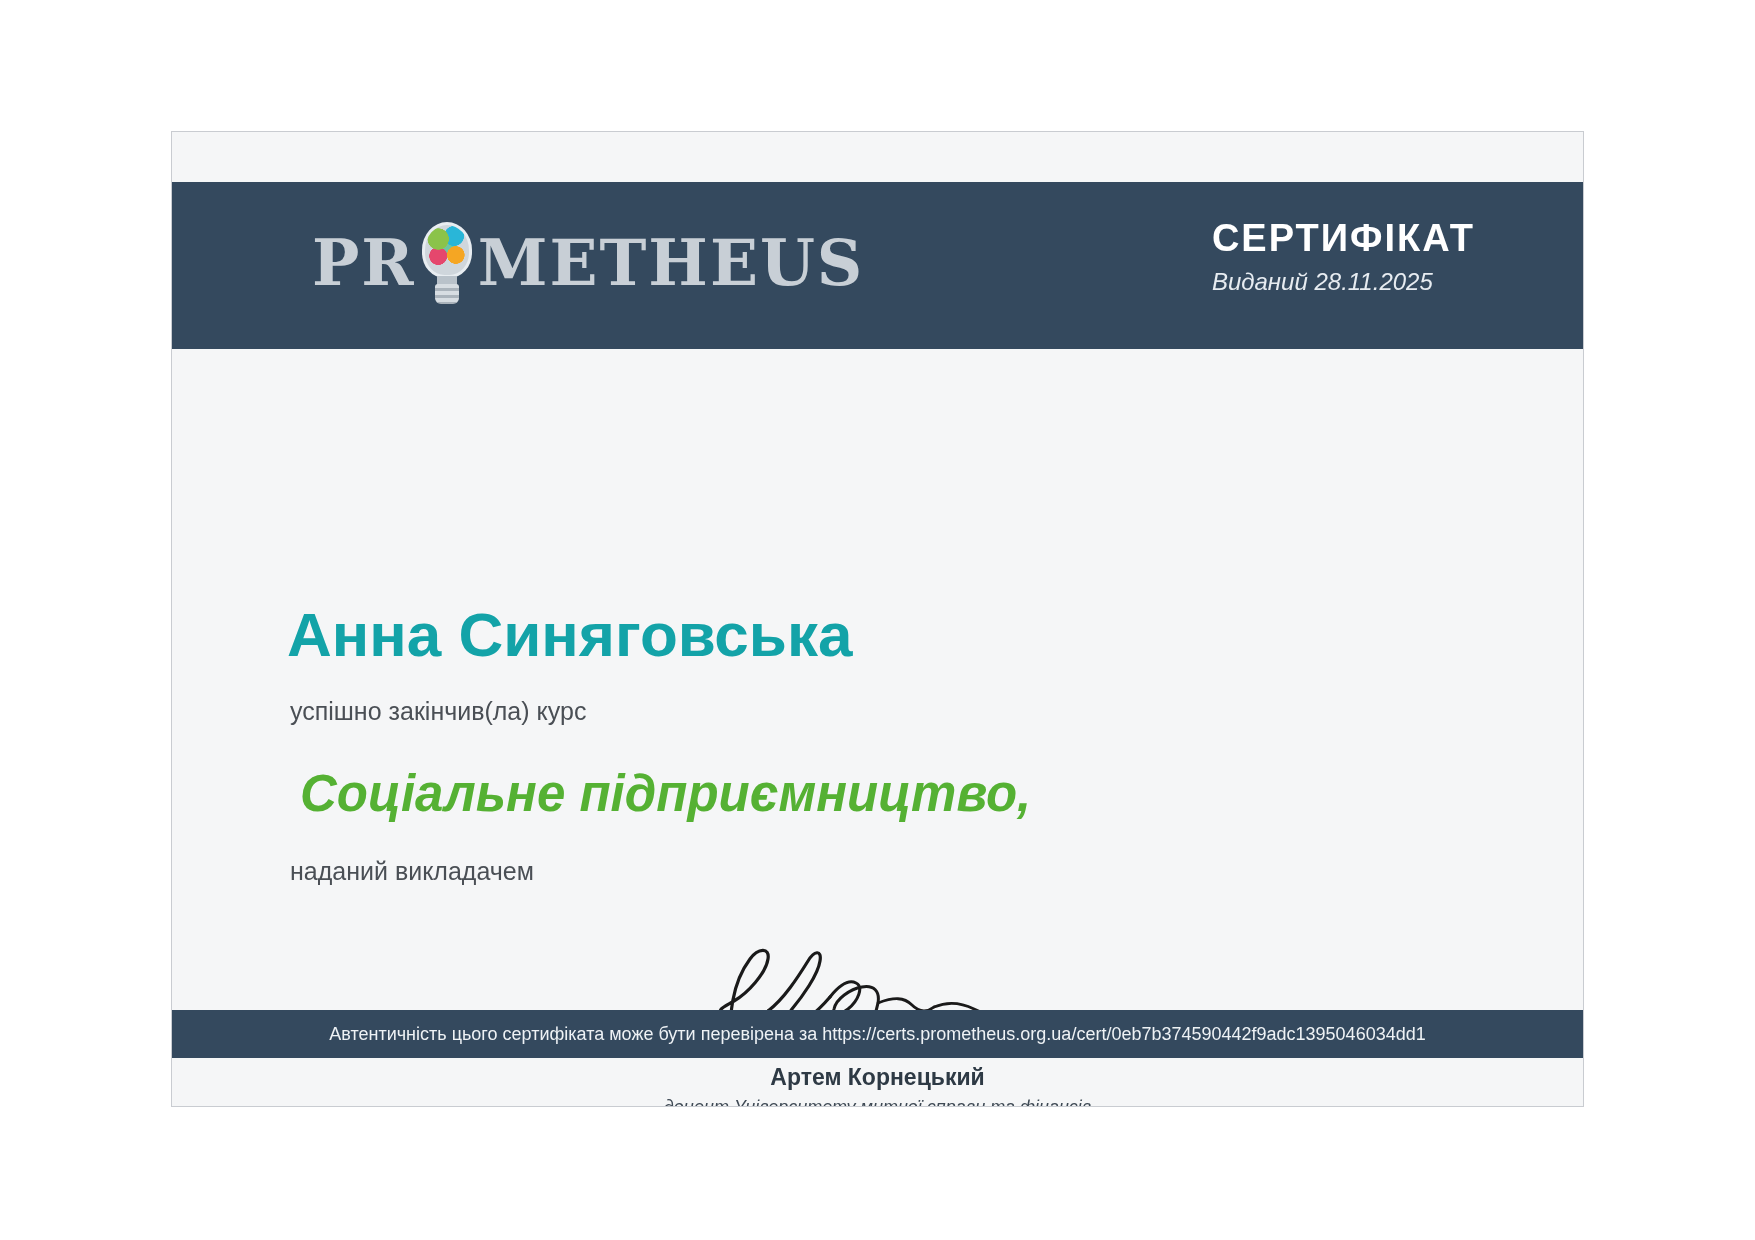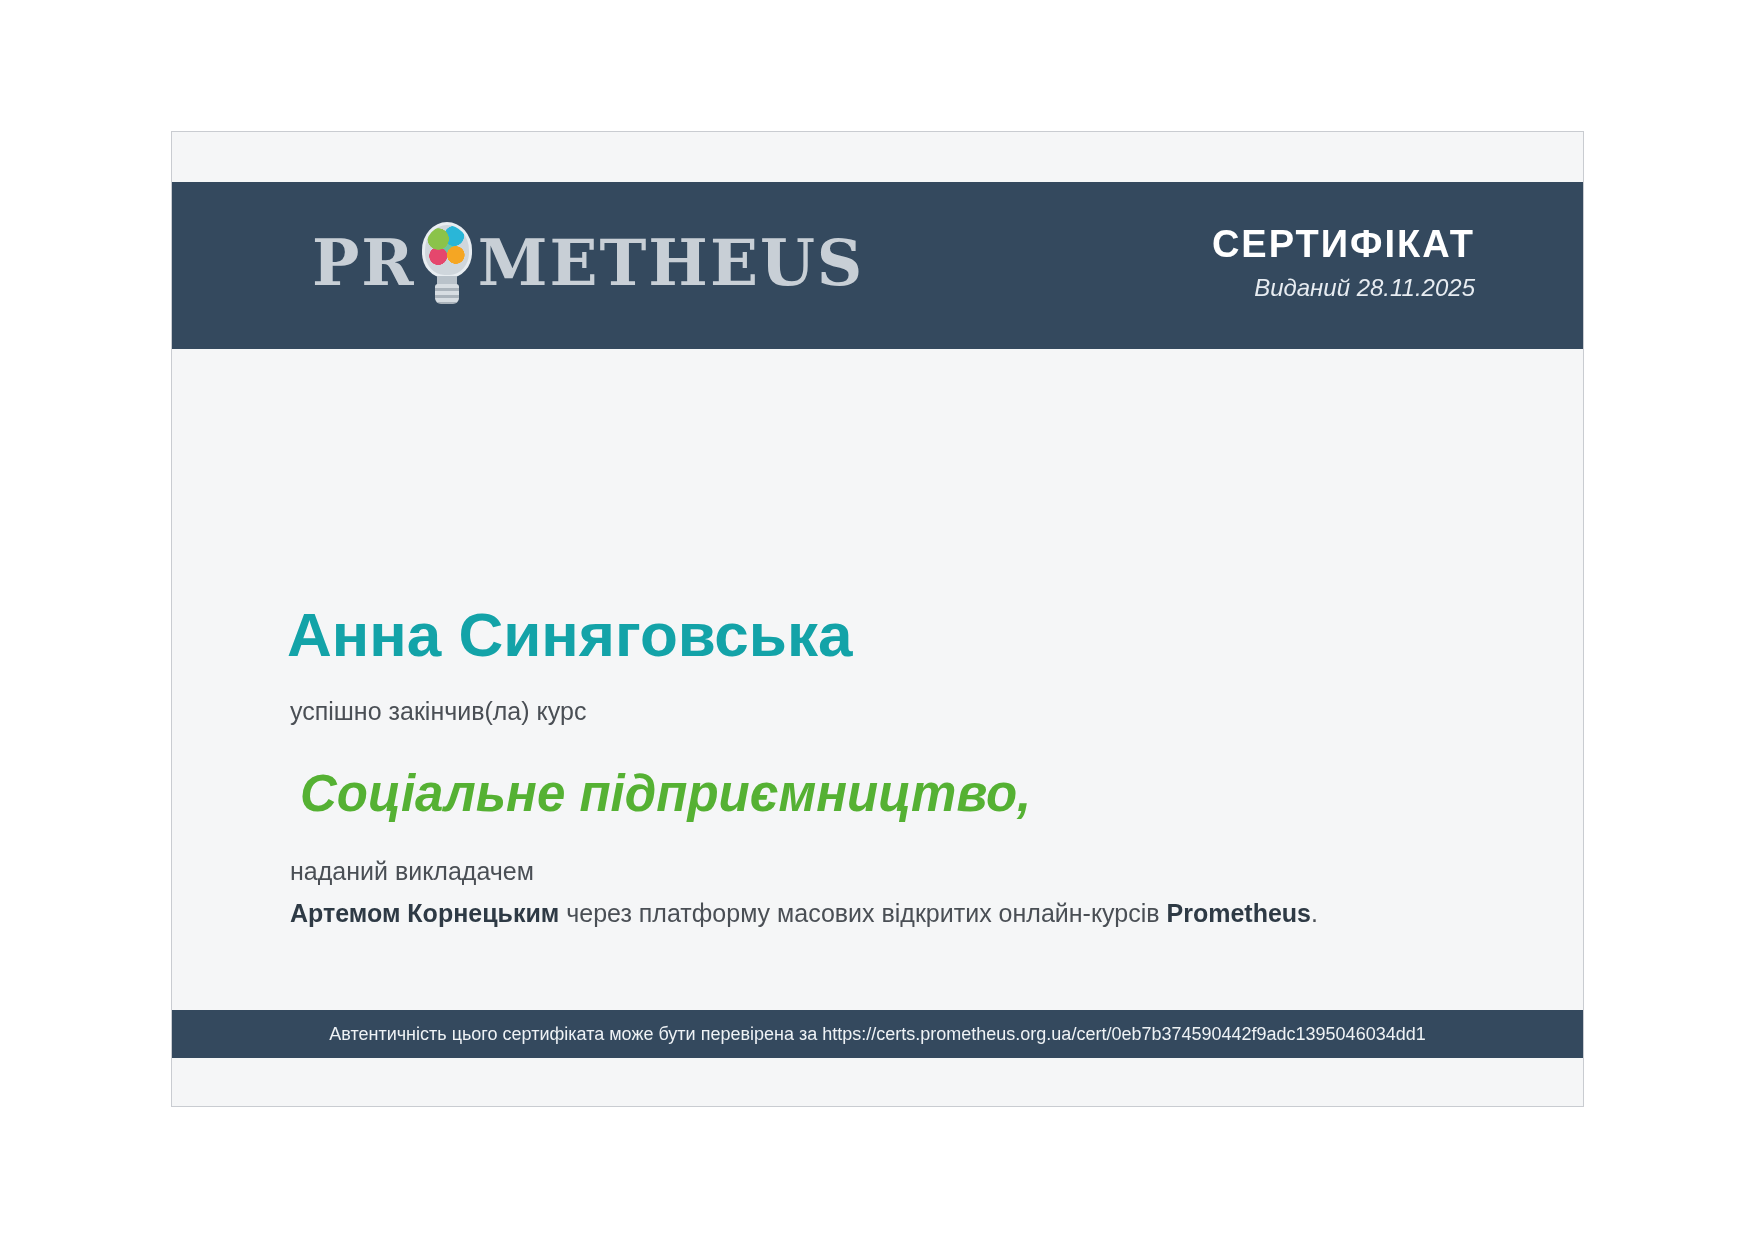--- a/index.html
+++ b/index.html
@@ -104,22 +104,21 @@
     width: 24px;
     height: 20px;
     background:
       repeating-linear-gradient(to bottom, #d7dde2 0 4px, #aab3bb 4px 7px);
     border-radius: 3px 3px 6px 6px;
   }
 
   .cert-title-block {
     position: absolute;
     right: 108px;
-    top: 42px;
-    text-align: right;
+    top: 36px;
     color: #ffffff;
   }
   .cert-title {
     font-size: 38px;
     font-weight: bold;
     letter-spacing: 2px;
     color: #ffffff;
     line-height: 1.1;
   }
   .cert-date {
@@ -263,22 +262,37 @@
         <div class="cert-title">СЕРТИФІКАТ</div>
         <div class="cert-date">Виданий 28.11.2025</div>
       </div>
     </div>
 
     <div class="body-area">
       <div class="recipient">Анна Синяговська</div>
       <div class="line-completed">успішно закінчив(ла) курс</div>
       <div class="course-name">Соціальне підприємництво,</div>
       <div class="line-teacher">наданий викладачем</div>
-      <div class="line-platform"><b>Артемом Корнецьким</b><span> через платформу масових відкритих онлайн-курсів </span><b>Prometheus</b><span>.</span></div>
-
+
+      <div class="signature-block">
+        <div class="sig-svg-wrap">
+          <svg width="360" height="120" viewBox="0 0 360 120" xmlns="http://www.w3.org/2000/svg">
+            <g fill="none" stroke="#1a1a1a" stroke-linecap="round" stroke-linejoin="round">
+              <path d="M34 108 C 30 78, 34 44, 52 20 C 60 9, 72 8, 70 20 C 68 34, 50 54, 36 62 C 26 68, 18 70, 24 78 C 30 86, 52 84, 70 72" stroke-width="3.2"></path>
+              <path d="M70 72 C 86 60, 100 38, 110 22 C 116 12, 124 10, 122 22 C 120 36, 104 58, 94 70 C 88 78, 86 86, 94 86 C 104 86, 120 72, 132 58" stroke-width="3.2"></path>
+              <path d="M132 58 C 140 48, 150 40, 158 44 C 166 48, 160 62, 150 70 C 142 76, 134 78, 136 70 C 138 60, 152 50, 164 48 C 176 46, 182 52, 180 64 C 178 78, 166 96, 150 106 C 140 112, 132 110, 136 102" stroke-width="3"></path>
+              <path d="M180 64 C 196 58, 206 58, 214 66 C 220 72, 228 74, 236 68" stroke-width="2.8"></path>
+              <path d="M236 68 C 250 62, 264 64, 276 70 C 284 74, 292 76, 300 74" stroke-width="2.8"></path>
+            </g>
+          </svg>
+        </div>
+        <div class="sig-line"></div>
+        <div class="sig-name">Артем Корнецький</div>
+        <div class="sig-role">доцент Університету митної справи та фінансів</div>
+      </div>
     </div>
 
     <div class="footer-bar">
       <div class="footer-text">Автентичність цього сертифіката може бути перевірена за https://certs.prometheus.org.ua/cert/0eb7b374590442f9adc1395046034dd1</div>
     </div>
 
   </div>
 </div>
 
 </body></html>

